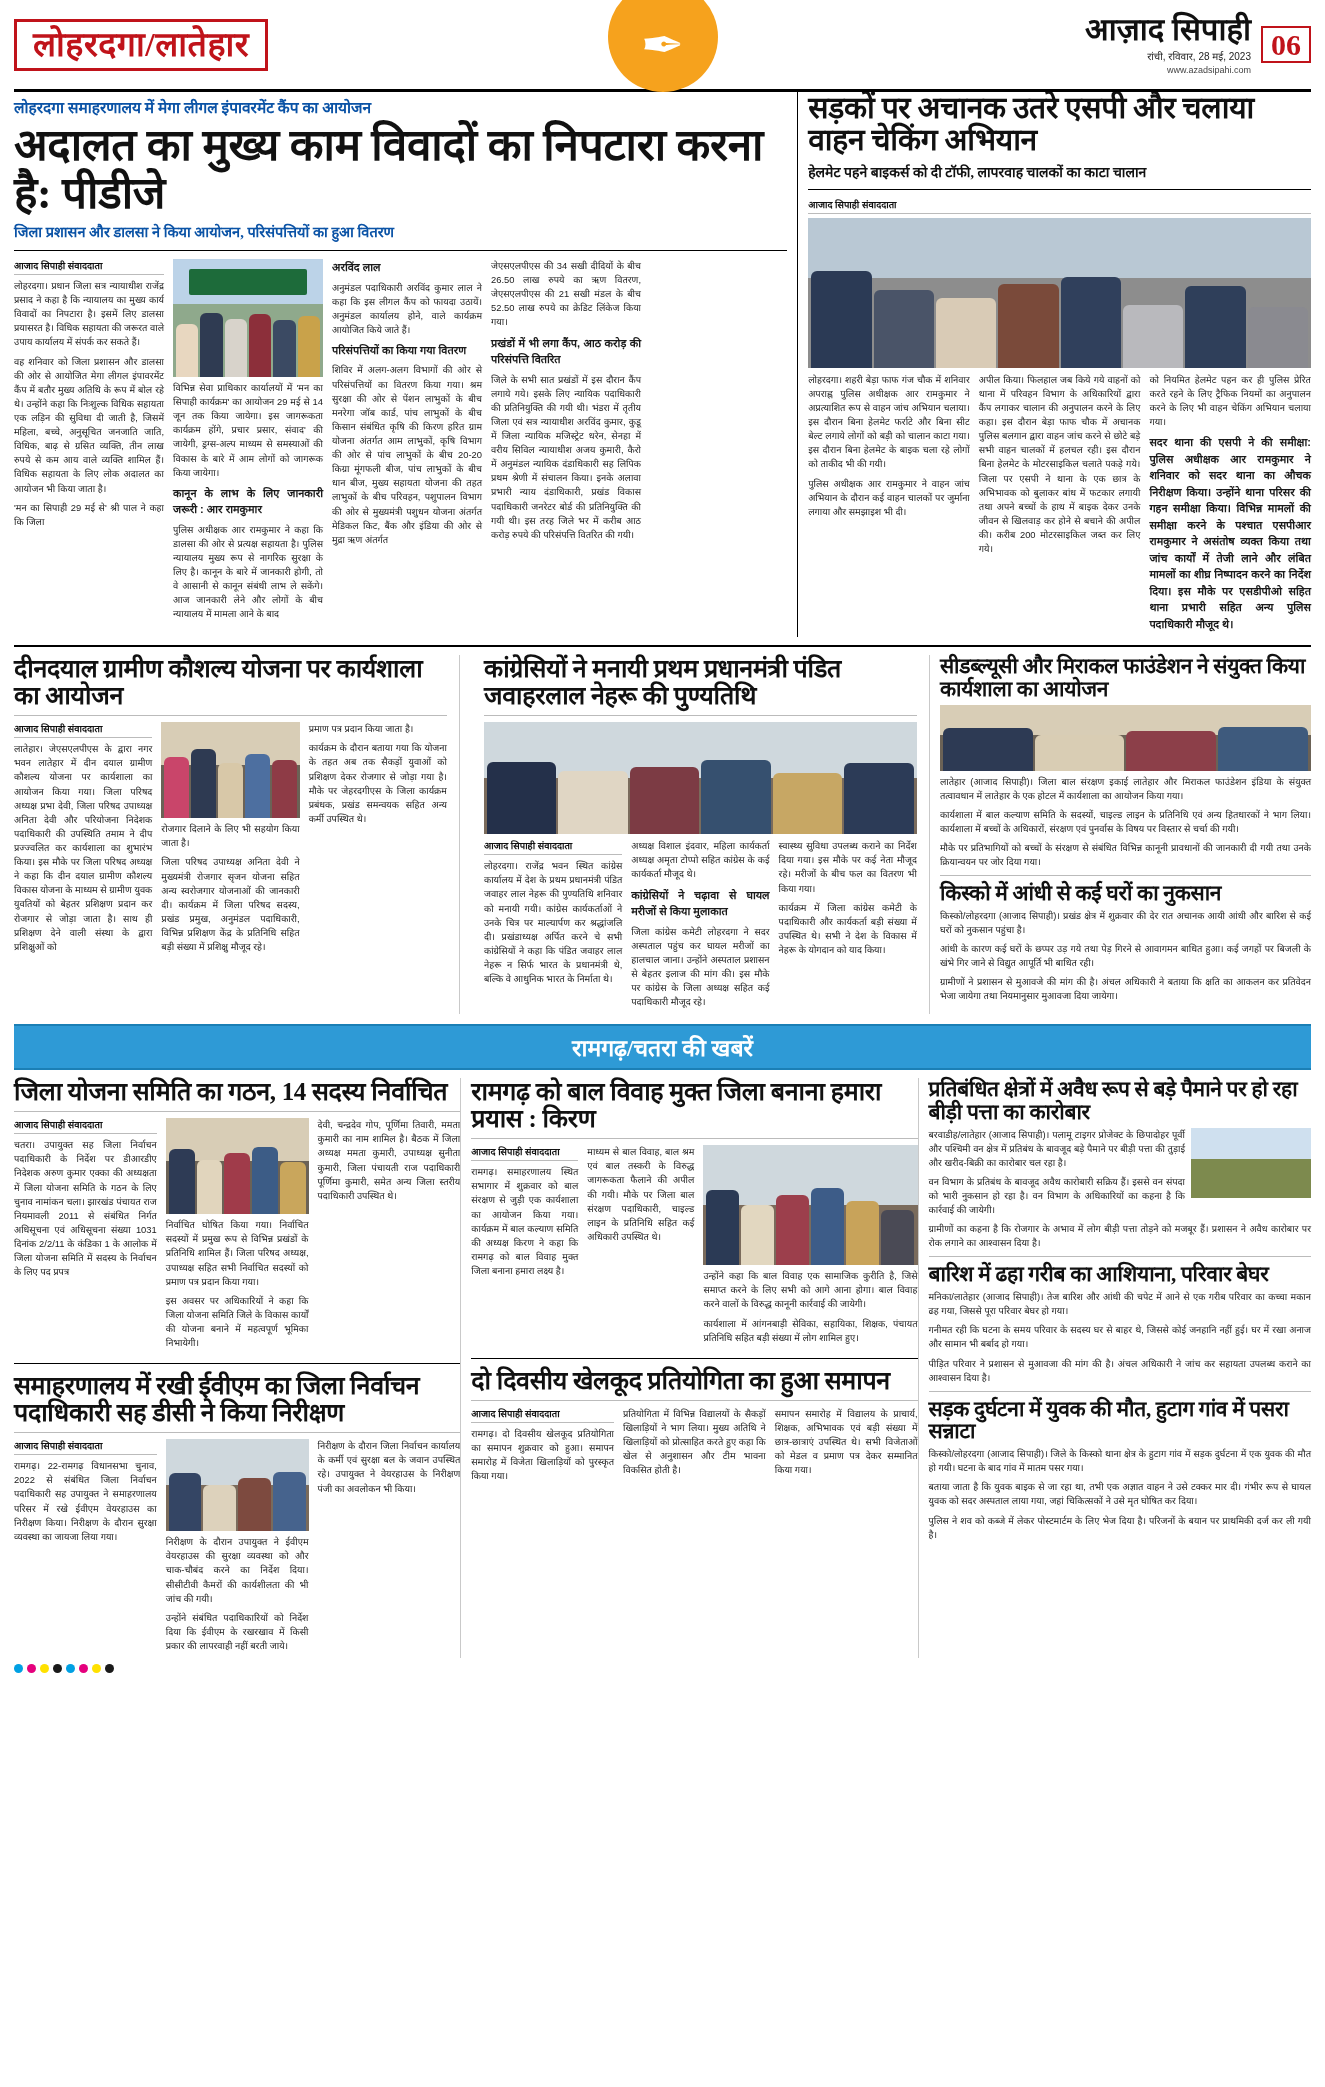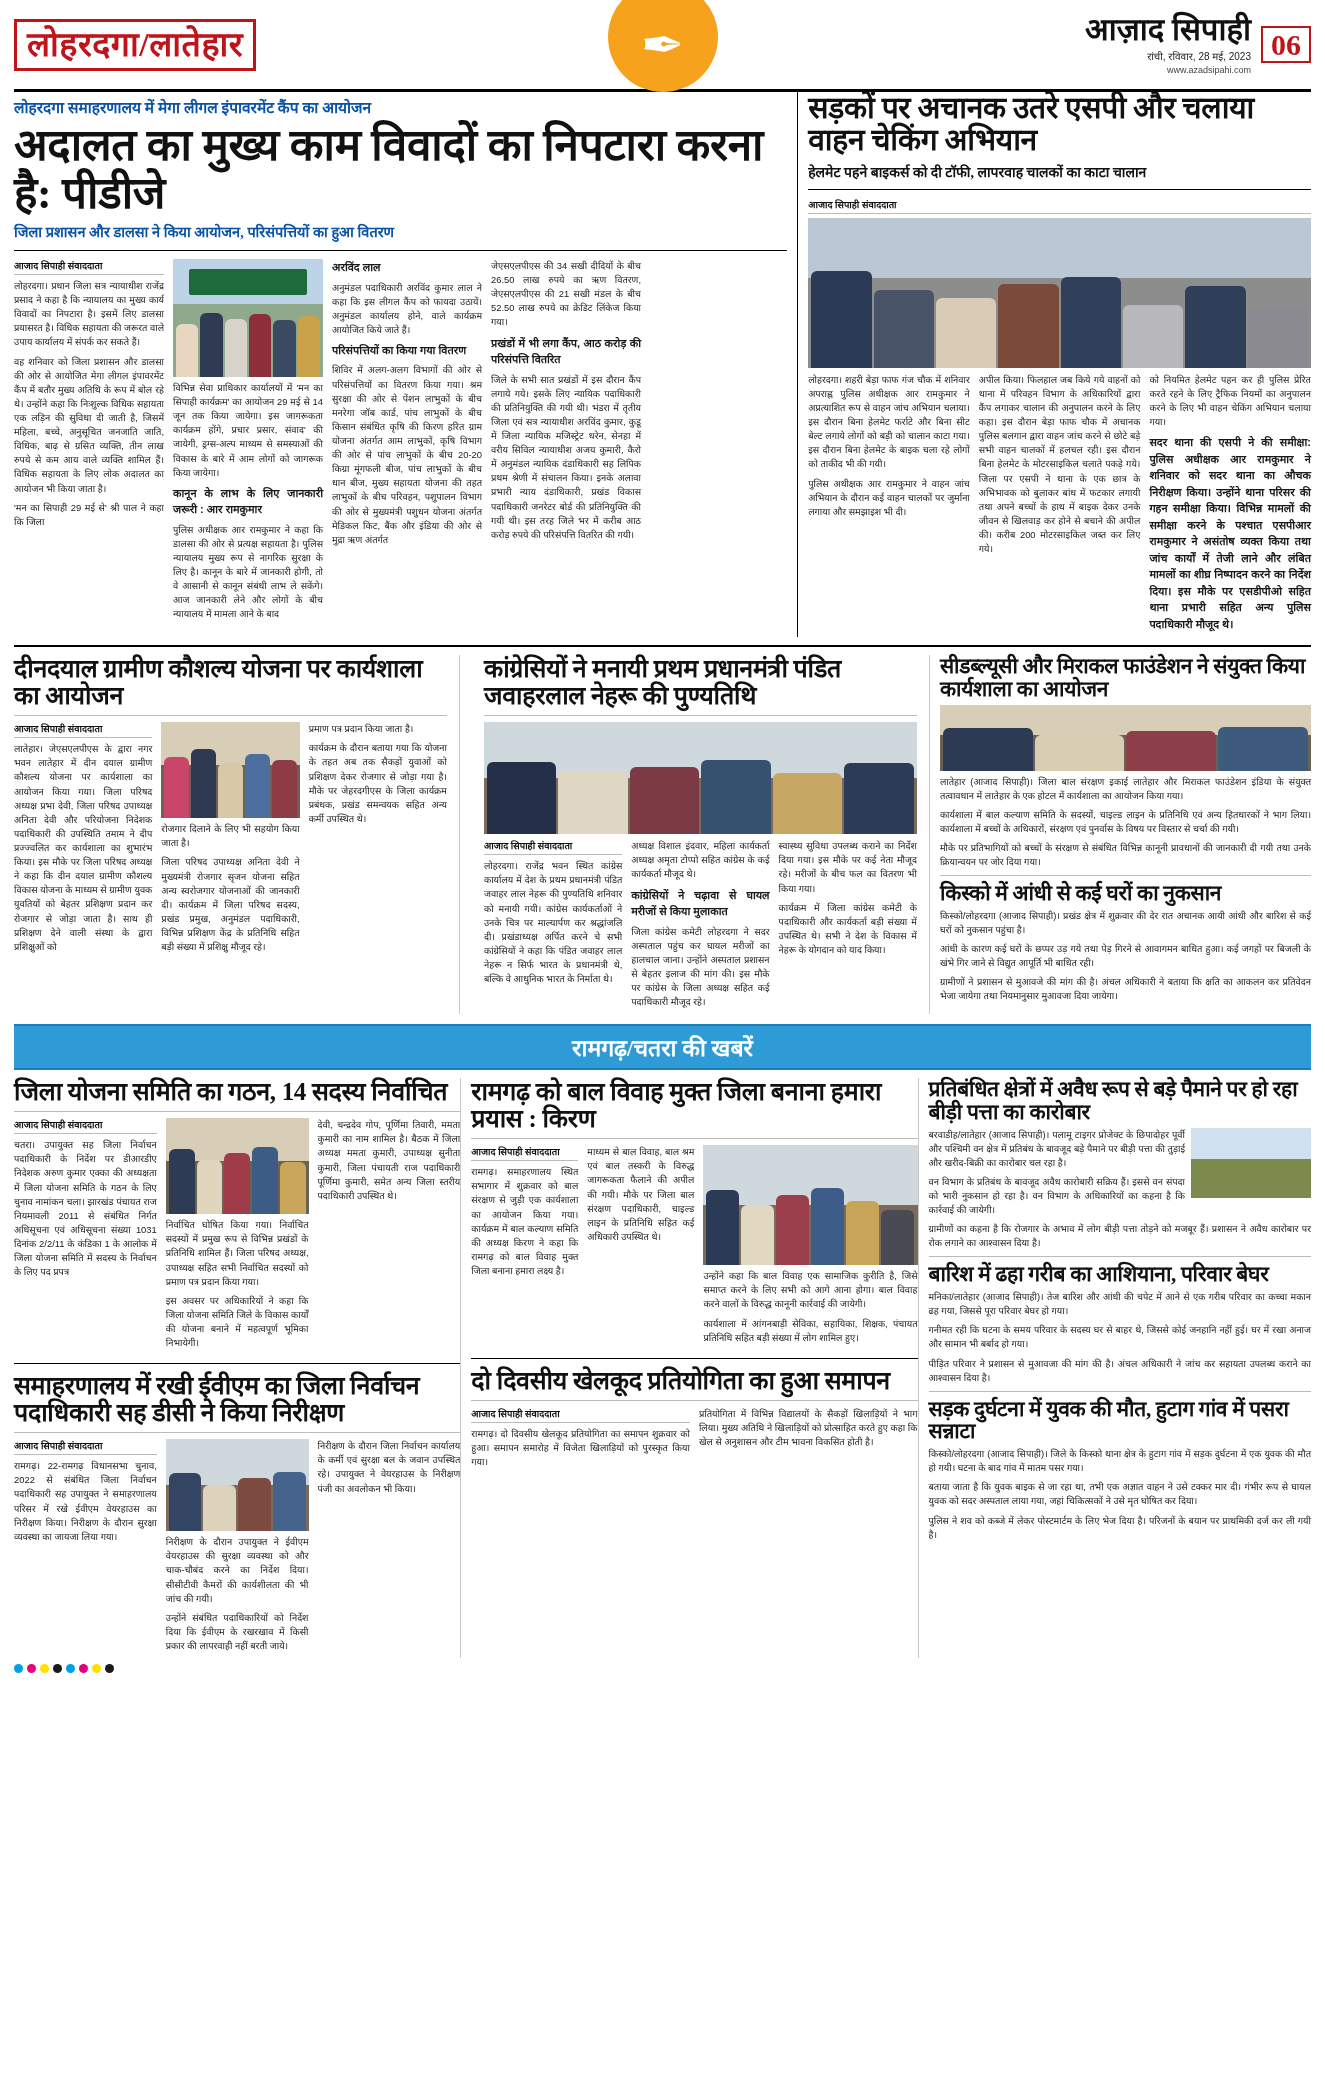--- a/index.html
+++ b/index.html
@@ -15,21 +15,21 @@
   .page { width:1325px; height:2087px; position:relative; padding:0 14px; }
 
   
   .masthead {
     height:92px; display:flex; align-items:center; justify-content:space-between;
     border-bottom:3px solid #000; position:relative;
   }
   .masthead-left {
     font-size:34px; font-weight:bold; color:#c0131a;
     font-family:"Liberation Serif", serif; letter-spacing:.5px;
-    border:3px solid #c0131a; padding:6px 10px; line-height:1;
+    border:3px solid #c0131a; padding:6px 16px; line-height:1;
   }
   .masthead-center {
     position:absolute; left:50%; transform:translateX(-50%); top:0;
     width:150px; height:84px; display:flex; align-items:flex-start; justify-content:center;
   }
   .logo-circle {
     width:110px; height:110px; border-radius:50%; background:#f6a21d;
     display:flex; align-items:center; justify-content:center;
     margin-top:-18px;
   }
@@ -432,20 +432,25 @@
           <div class="byline">आजाद सिपाही संवाददाता</div>
           <div class="body-text">
               <p>रामगढ़। दो दिवसीय खेलकूद प्रतियोगिता का समापन शुक्रवार को हुआ। समापन समारोह में विजेता खिलाड़ियों को पुरस्कृत किया गया।</p>
             </div>
         </div>
         <div class="col">
           <div class="body-text">
               <p>प्रतियोगिता में विभिन्न विद्यालयों के सैकड़ों खिलाड़ियों ने भाग लिया। मुख्य अतिथि ने खिलाड़ियों को प्रोत्साहित करते हुए कहा कि खेल से अनुशासन और टीम भावना विकसित होती है।</p>
             </div>
         </div>
+        <div class="col">
+          <div class="body-text">
+              <p>समापन समारोह में विद्यालय के प्राचार्य, शिक्षक, अभिभावक एवं बड़ी संख्या में छात्र-छात्राएं उपस्थित थे। सभी विजेताओं को मेडल व प्रमाण पत्र देकर सम्मानित किया गया।</p>
+            </div>
+        </div>
       </div>
     </div>
 
     <div class="col vrule" style="flex:0.9;padding-left:10px">
       <div class="headline h-sm">प्रतिबंधित क्षेत्रों में अवैध रूप से बड़े पैमाने पर हो रहा बीड़ी पत्ता का कारोबार</div>
       <div style="display:flex;gap:6px;margin-top:4px">
         <div class="body-text" style="flex:1">
           <p>बरवाडीह/लातेहार (आजाद सिपाही)। पलामू टाइगर प्रोजेक्ट के छिपादोहर पूर्वी और पश्चिमी वन क्षेत्र में प्रतिबंध के बावजूद बड़े पैमाने पर बीड़ी पत्ता की तुड़ाई और खरीद-बिक्री का कारोबार चल रहा है।</p>
             <p>वन विभाग के प्रतिबंध के बावजूद अवैध कारोबारी सक्रिय हैं। इससे वन संपदा को भारी नुकसान हो रहा है। वन विभाग के अधिकारियों का कहना है कि कार्रवाई की जायेगी।</p>
         </div>

